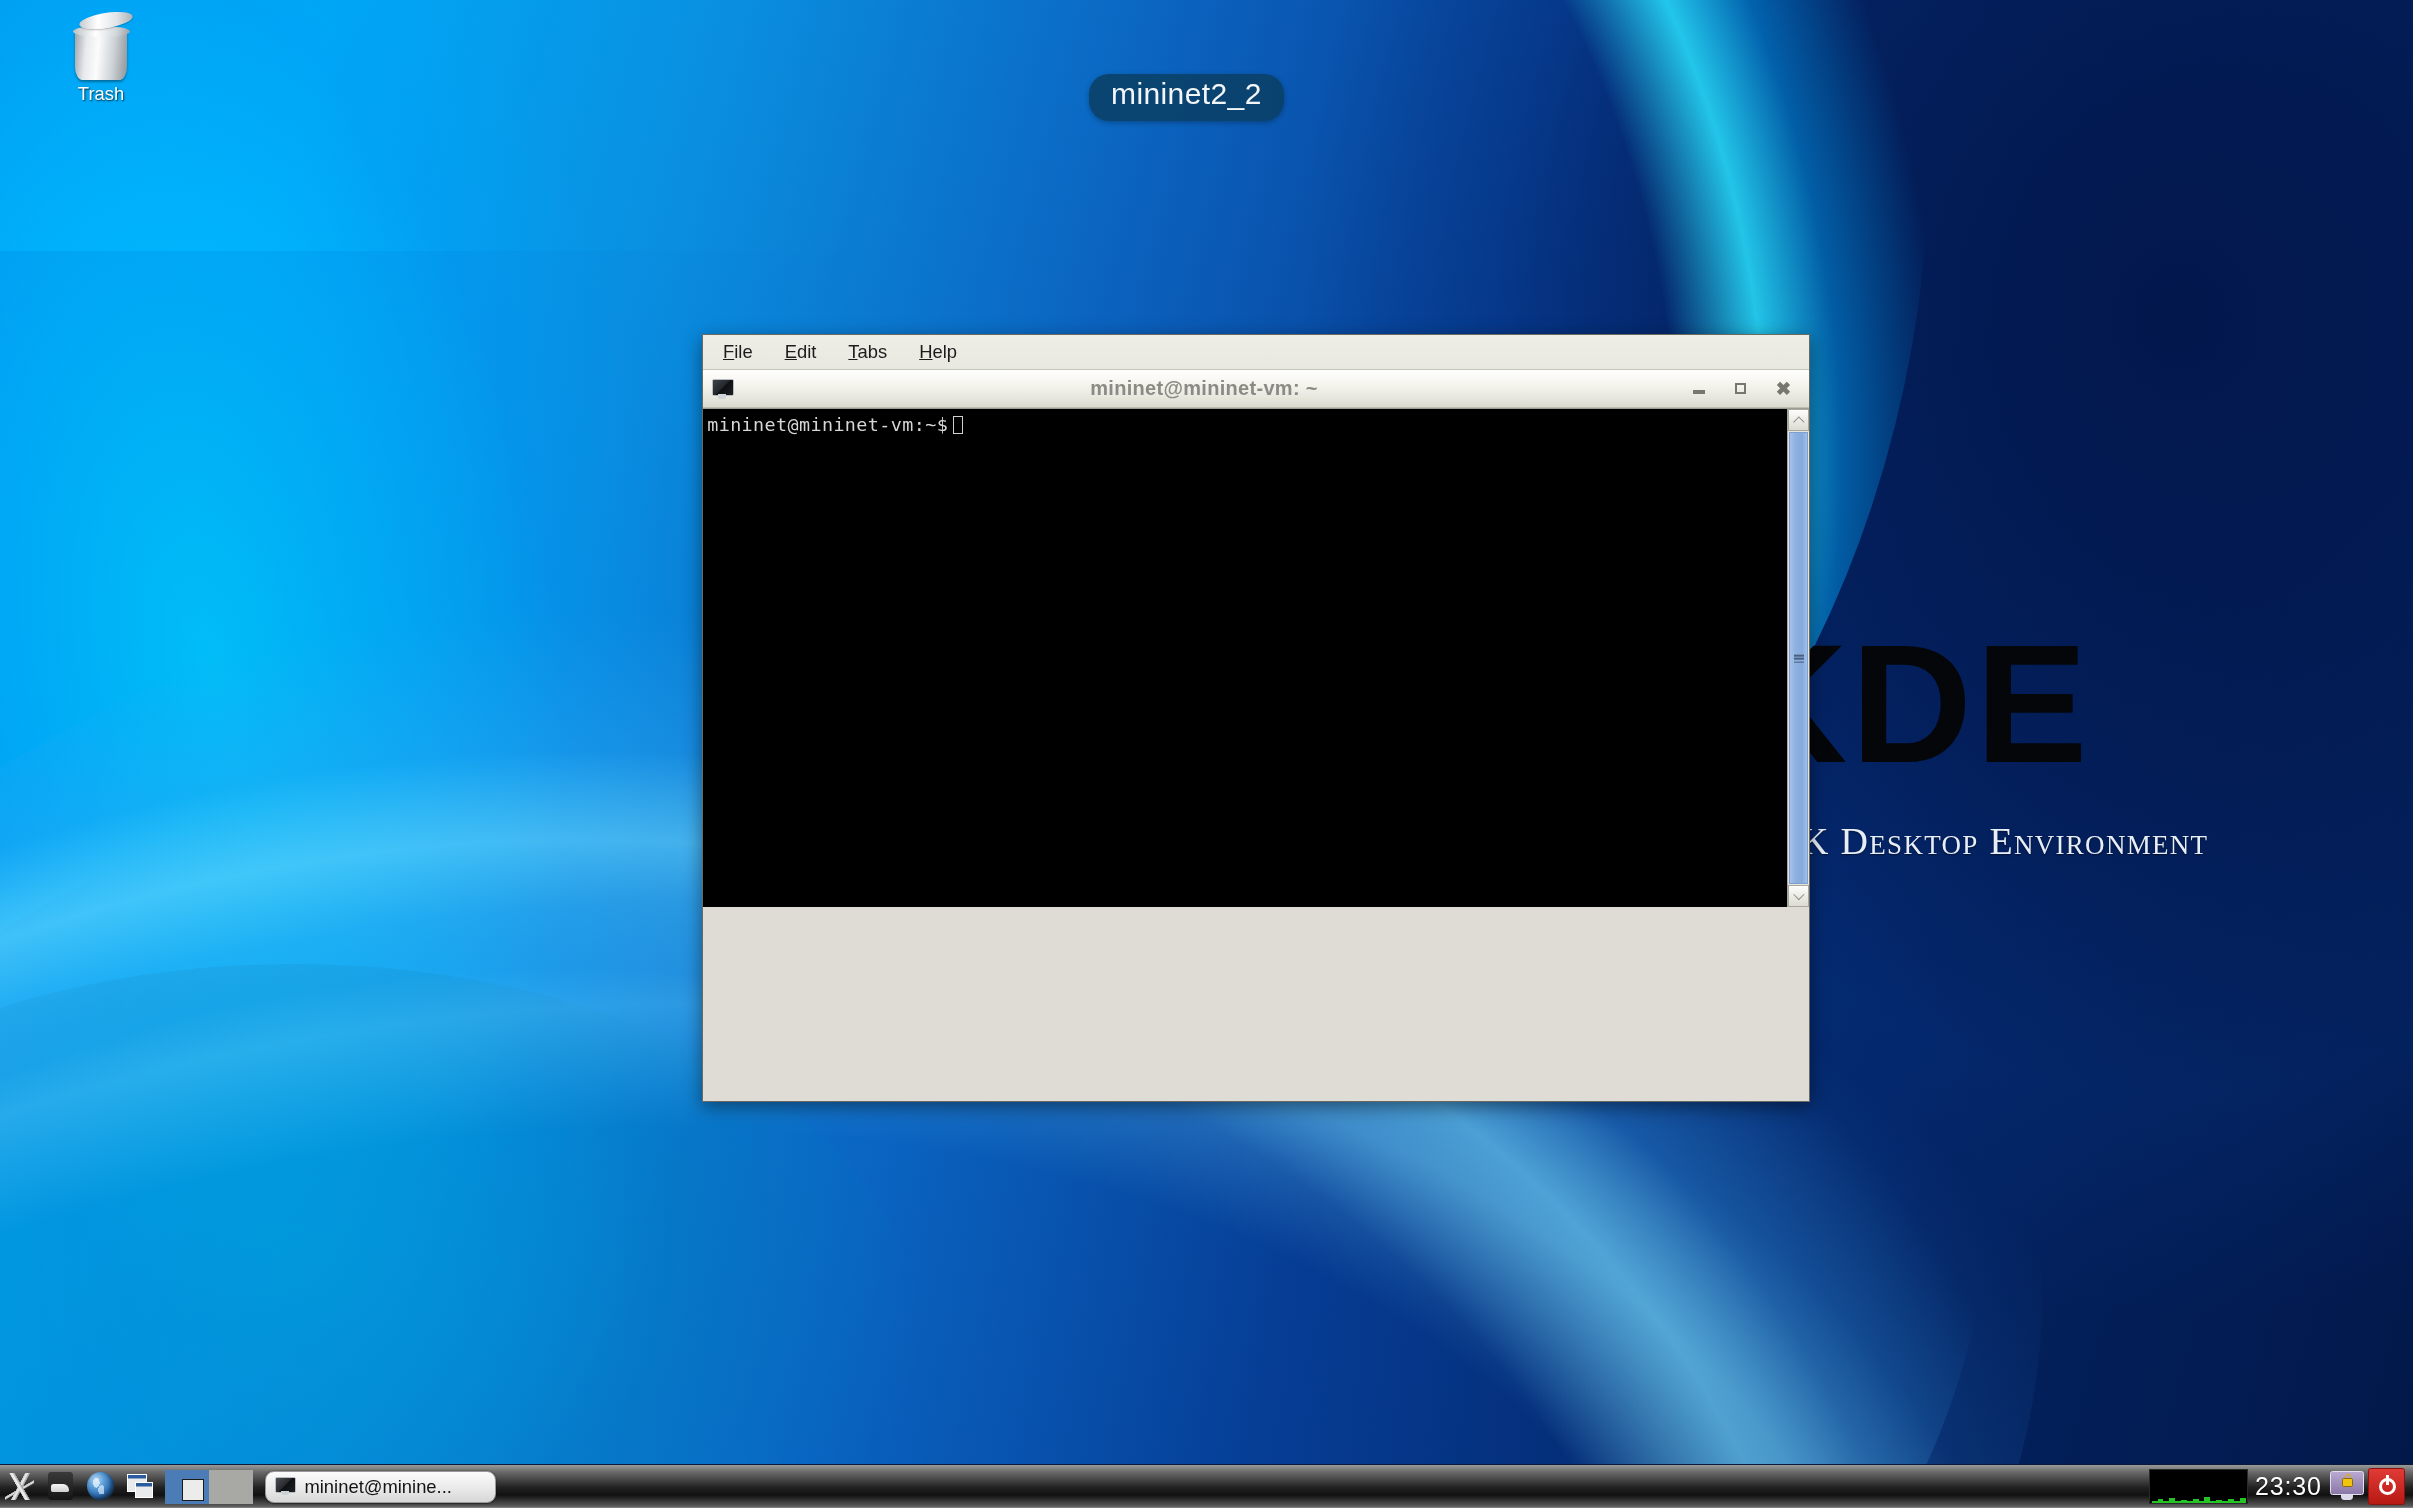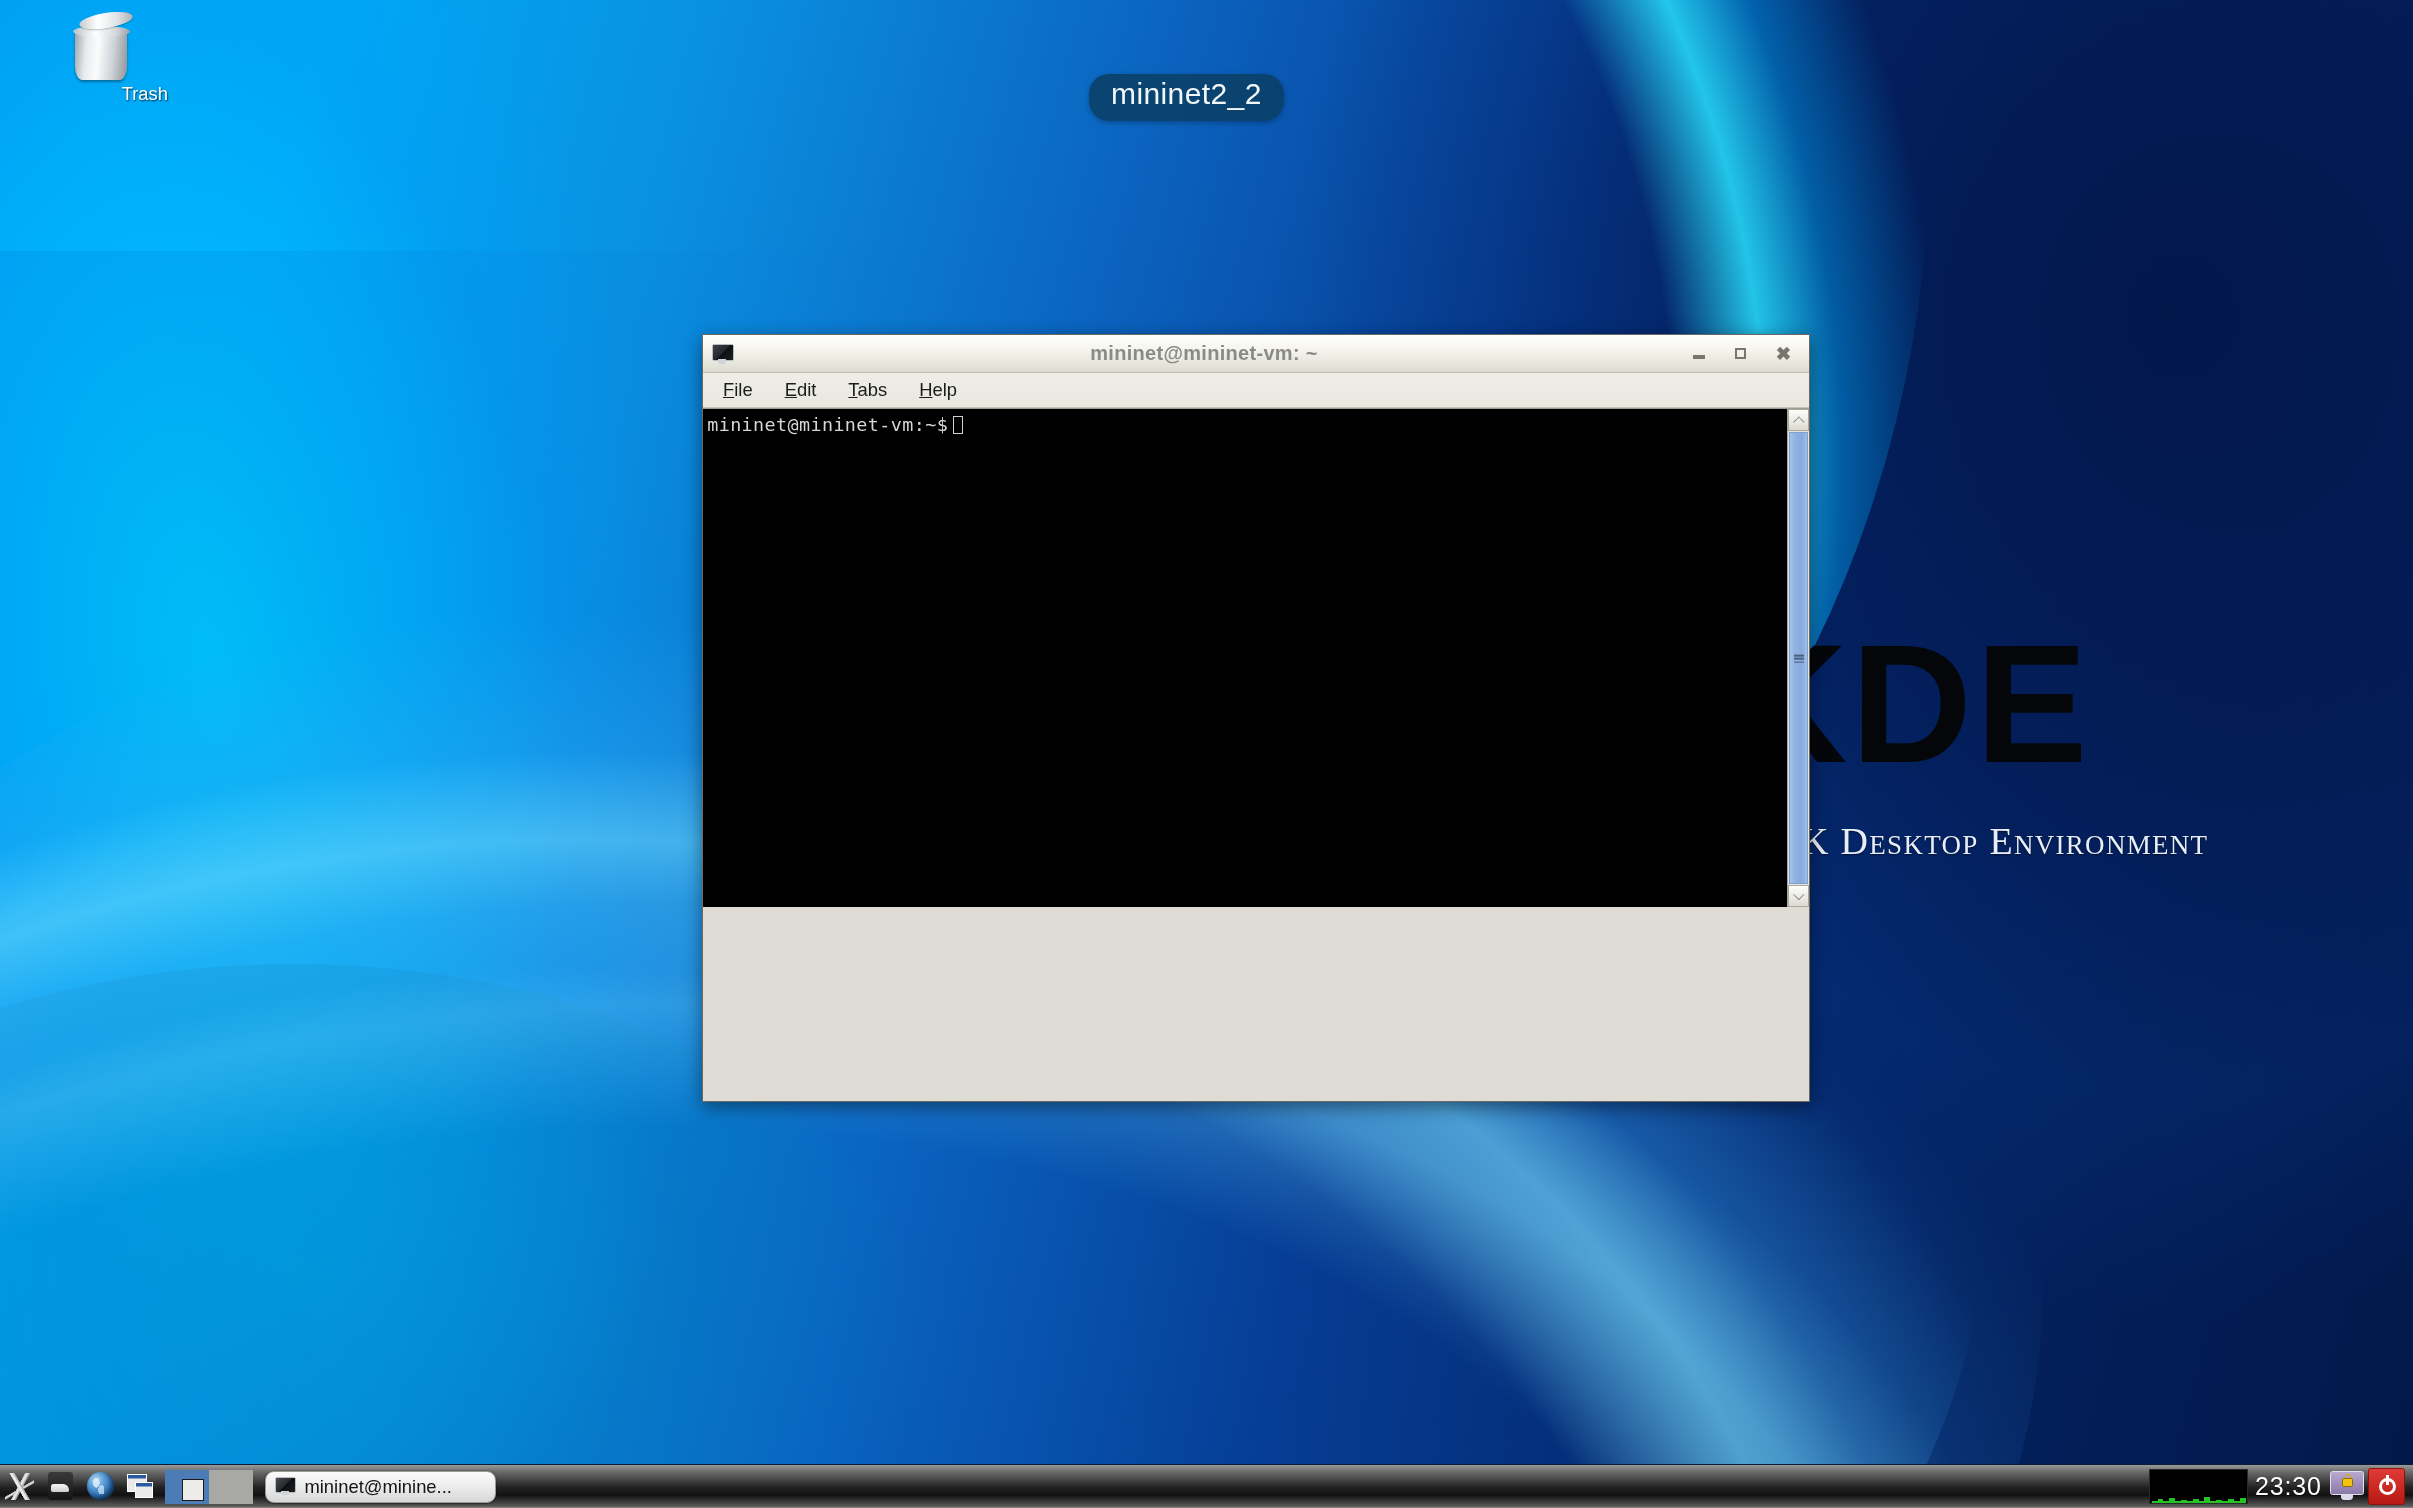--- a/index.html
+++ b/index.html
@@ -130,21 +130,21 @@
     font-variant: small-caps;
     text-shadow: 0 0.8px 1.7px rgba(0,0,0,0.5);
     white-space: nowrap;
   }
 
   
   #trash {
     position: absolute;
     left: 34px; top: 11.7px;
     width: 134px;
-    text-align: right;
+    text-align: center;
   }
   #trash .can {
     position: relative;
     width: 65px; height: 70px;
     margin: 0 auto;
   }
   #trash .body {
     position: absolute;
     left: 6.7px; top: 18.4px;
     width: 52px; height: 50px;
@@ -595,39 +595,39 @@
       <div class="body"></div>
       <div class="rim"></div>
       <div class="lid"></div>
     </div>
     <div class="label">Trash</div>
   </div>
 
   <div id="desk-badge">mininet2_2</div>
 
   <div id="term-window">
+
+    <div id="menubar">
+      <div class="menu-item"><span class="acc">F</span><span>ile</span></div>
+      <div class="menu-item"><span class="acc">E</span><span>dit</span></div>
+      <div class="menu-item"><span class="acc">T</span><span>abs</span></div>
+      <div class="menu-item"><span class="acc">H</span><span>elp</span></div>
+    </div>
 
     <div id="titlebar">
       <div class="win-icon">
         <div class="screen"></div>
         <div class="stand"></div>
       </div>
       <div class="title">mininet@mininet-vm: ~</div>
       <div class="btns">
         <div class="btn btn-min"></div>
         <div class="btn btn-max"></div>
         <div class="btn btn-close">✖</div>
       </div>
-    </div>
-
-    <div id="menubar">
-      <div class="menu-item"><span class="acc">F</span><span>ile</span></div>
-      <div class="menu-item"><span class="acc">E</span><span>dit</span></div>
-      <div class="menu-item"><span class="acc">T</span><span>abs</span></div>
-      <div class="menu-item"><span class="acc">H</span><span>elp</span></div>
     </div>
 
     <div id="term-body">
       <div id="term-text"><span>mininet@mininet-vm:~$</span><span class="cursor"></span></div>
       <div id="term-scroll">
         <div class="sb-btn sb-up"></div>
         <div class="sb-thumb">
           <div class="grip">
               <i></i>
               <i></i>

